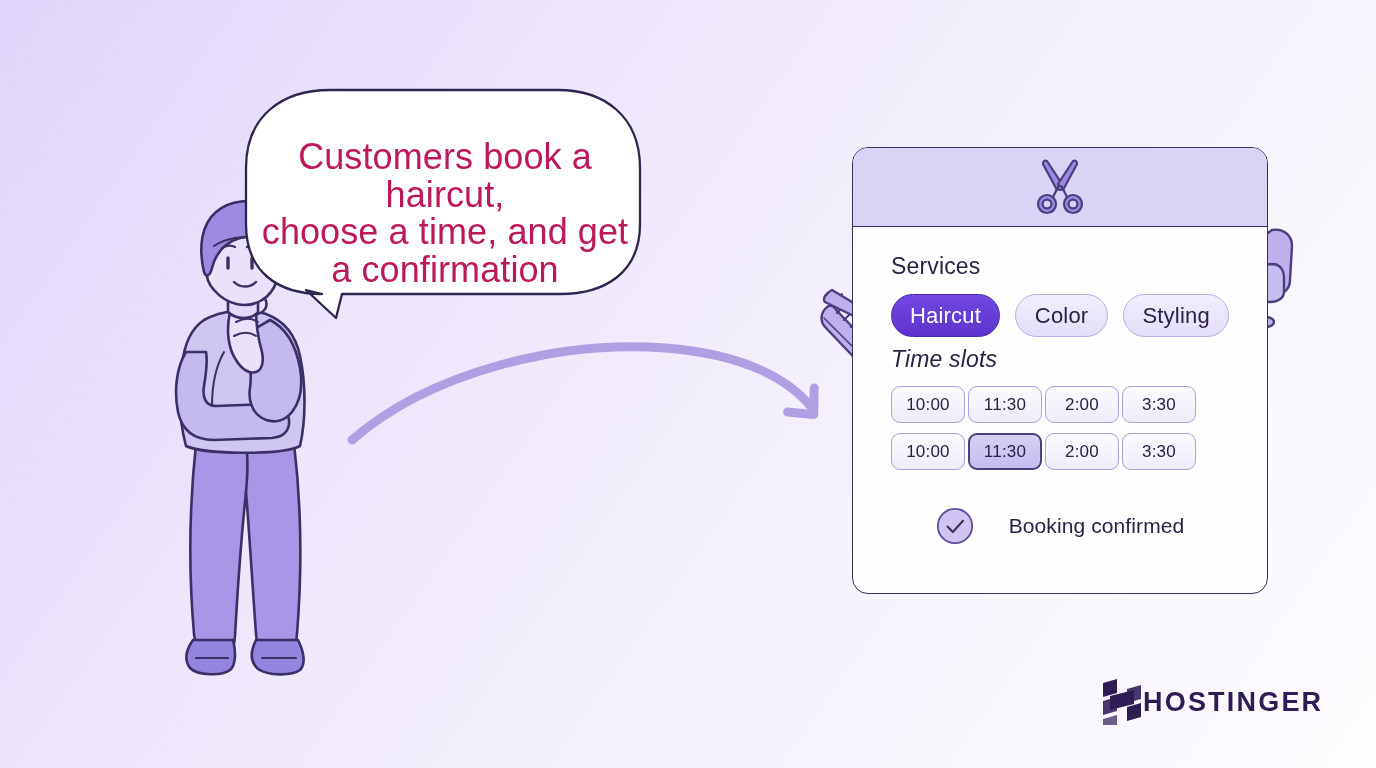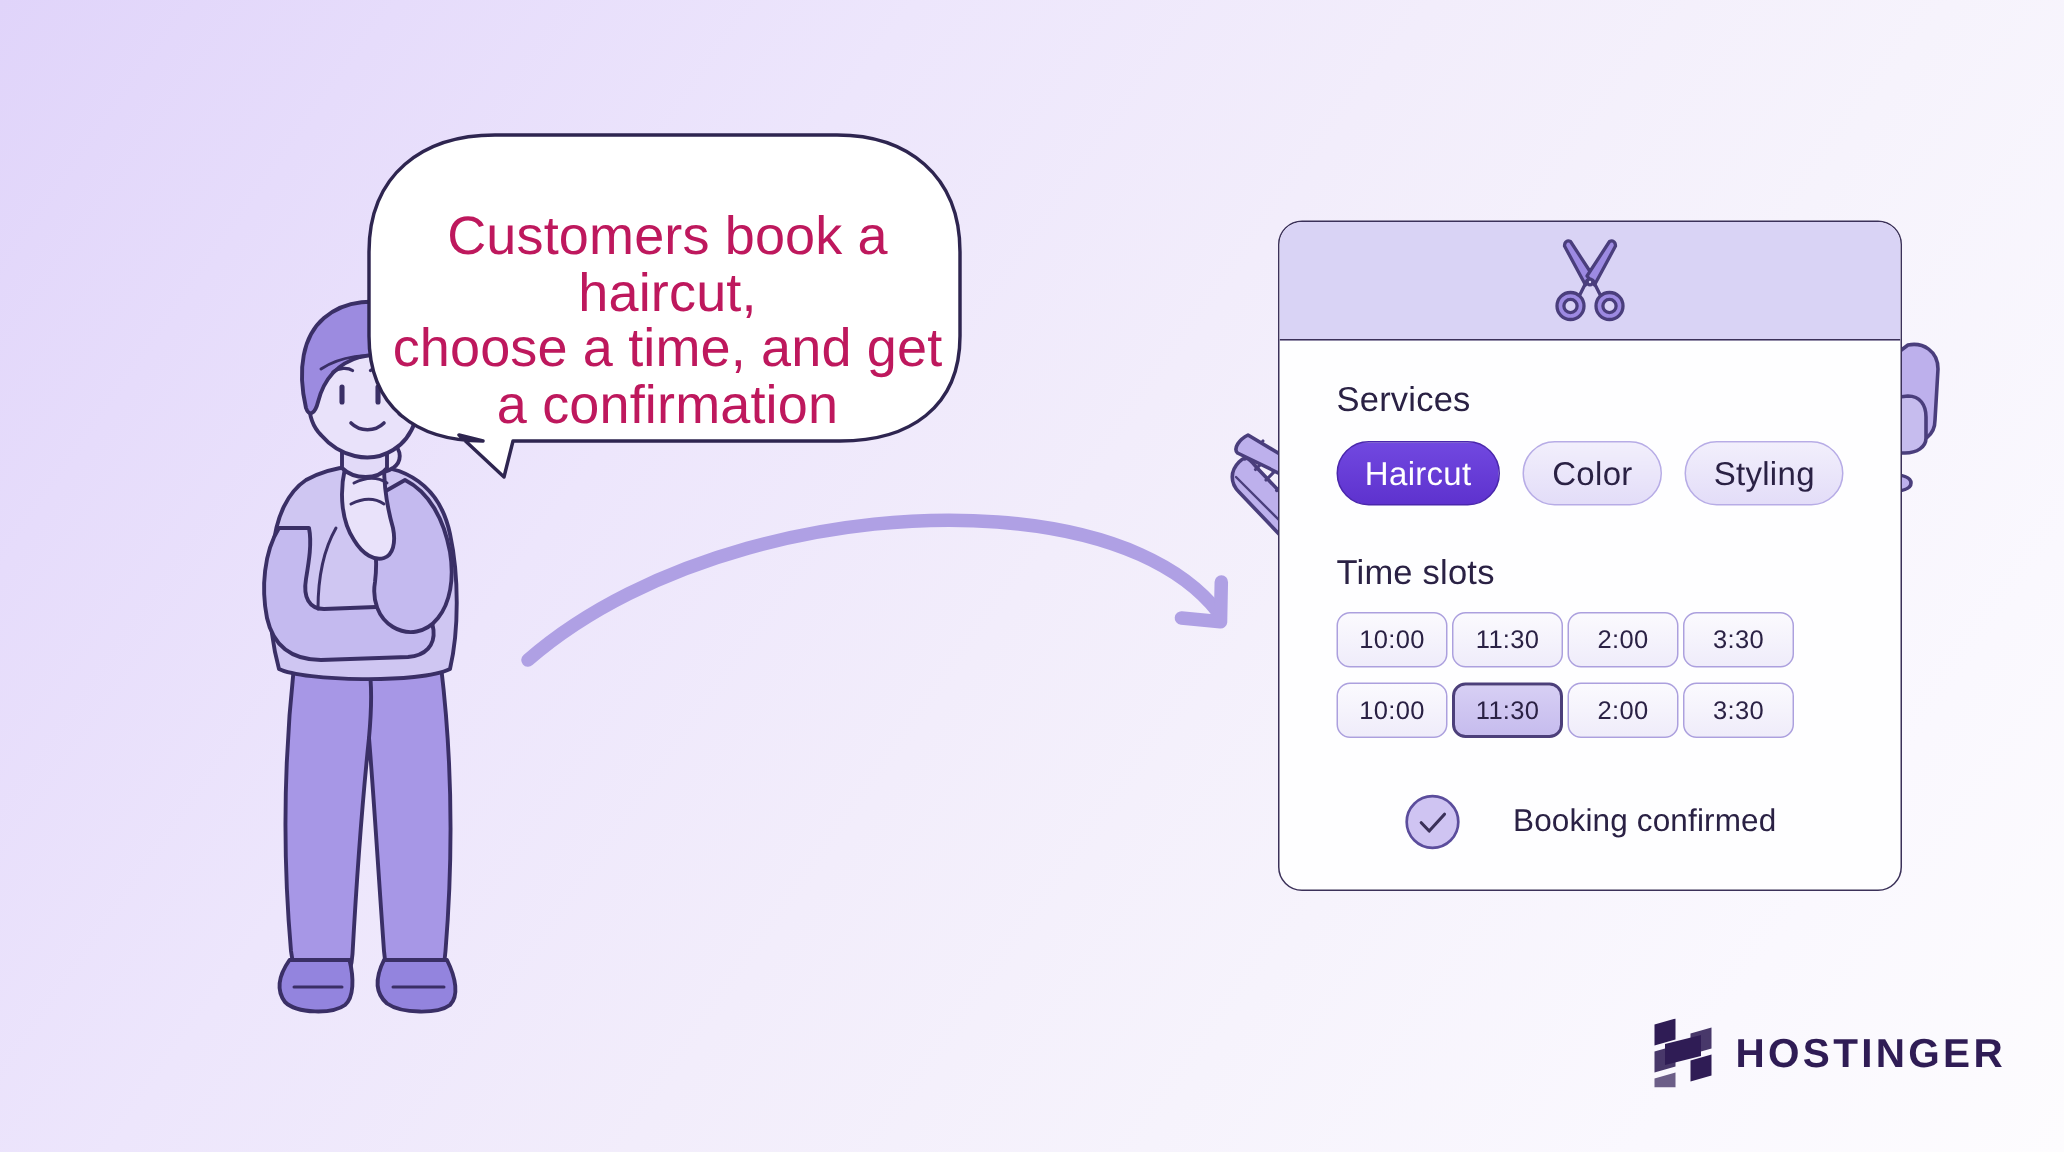--- a/index.html
+++ b/index.html
@@ -102,21 +102,21 @@
     background: linear-gradient(180deg, #F2EFFC 0%, #E3DDF8 100%);
     color: #2A2144;
     cursor: pointer;
   }
   .pill.selected {
     background: linear-gradient(180deg, #7148E0 0%, #5E32CE 100%);
     border-color: #4A27AC;
     color: #FFFFFF;
   }
 
-  .slots-label { margin-top: 31px; }
+  .slots-label { margin-top: 9px; font-style: italic; }
 
   .slot-grid {
     display: grid;
     grid-template-columns: repeat(4, 74px);
     gap: 10px 3px;
     margin-top: 13px;
   }
   .slot {
     height: 37px;
     border-radius: 9px;
@@ -154,21 +154,20 @@
     letter-spacing: 0.1px;
   }
 
   
   .logo {
     position: absolute;
     left: 1101px;
     top: 679px;
     display: flex;
     align-items: center;
-    gap: 14px;
   }
   .logo-word {
     font-size: 27px;
     font-weight: bold;
     letter-spacing: 2.2px;
     color: #2F1C55;
   }
 </style>
 </head>
 <body>

